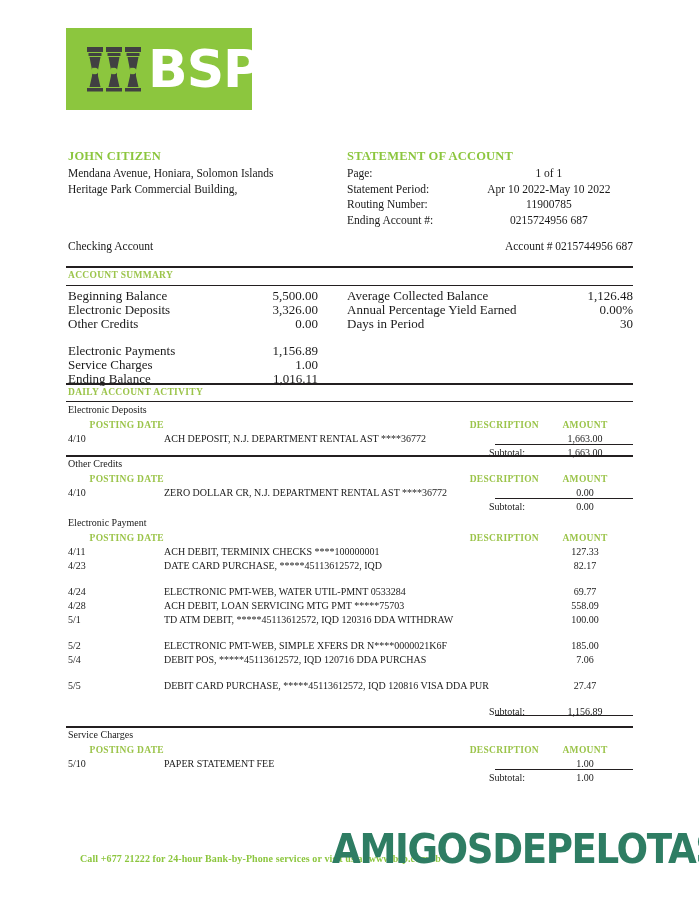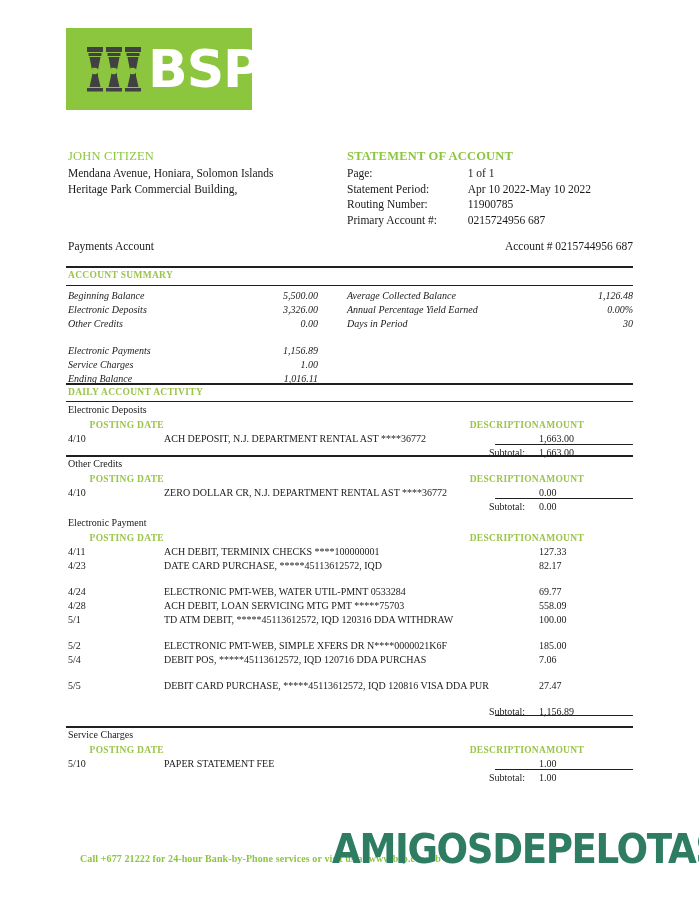--- a/index.html
+++ b/index.html
@@ -47,21 +47,21 @@
     line-height: 48px;
     color: #ffffff;
     letter-spacing: -1px;
     margin-left: 2px;
   }
 
   .cust-name {
     position: absolute;
     left: 68px; top: 149px;
     font-size: 12.5px;
-    font-weight: normal;
+    font-weight: bold;
     color: #8CC63E;
     letter-spacing: .2px;
   }
   .cust-addr {
     position: absolute;
     left: 68px; top: 166px;
     font-size: 11.5px;
     line-height: 15.5px;
     color: #1a1a1a;
     width: 270px;
@@ -76,21 +76,21 @@
     letter-spacing: .2px;
   }
   .info-table {
     position: absolute;
     left: 347px; top: 166px;
     width: 286px;
     font-size: 11.5px;
     border-collapse: collapse;
   }
   .info-table td { padding: 0; line-height: 15.5px; }
-  .info-table td.v { text-align: left; }
+  .info-table td.v { text-align: center; }
 
   .acct-row {
     position: absolute;
     left: 68px; top: 240px;
     width: 565px;
     font-size: 11.5px;
   }
   .acct-row .r { float: right; }
 
   .rule-thick {
@@ -114,21 +114,21 @@
     color: #9BC44A;
     letter-spacing: .3px;
   }
 
   
   .sum {
     position: absolute;
     font-size: 10.5px;
     line-height: 14px;
   }
-  .sum table { border-collapse: collapse; font-size: 10px; font-style: italic; }
+  .sum table { border-collapse: collapse; font-size: 13px; }
   .sum td { padding: 0; line-height: 14px; }
   .sum td.v { text-align: right; }
 
   
   .grp-name {
     position: absolute;
     left: 68px;
     font-size: 10px;
   }
   .act {
@@ -139,21 +139,21 @@
     font-size: 10px;
   }
   .act td, .act th { padding: 0; line-height: 14px; vertical-align: top; }
   .act th {
     text-align: right;
     font-size: 9.5px;
     font-weight: bold;
     color: #9BC44A;
     letter-spacing: .3px;
   }
-  .act th.amt, .act td.amt { text-align: left; }
+  .act th.amt, .act td.amt { text-align: center; }
   .act td.date { width: 96px; }
   .act td.amt, .act th.amt { width: 92px; }
   .act td.sublabel {
     text-align: right;
     padding-right: 14px;
   }
   .act tr.spacer td { line-height: 12px; font-size: 0; }
   .sub-underline {
     position: absolute;
     border-top: 1px solid #231f20;
@@ -237,29 +237,29 @@
     </tr>
     <tr>
       <td>Statement Period:</td>
       <td class="v">Apr 10 2022-May 10 2022</td>
     </tr>
     <tr>
       <td>Routing Number:</td>
       <td class="v">11900785</td>
     </tr>
     <tr>
-      <td>Primary Account #:</td>
+      <td>Ending Account #:</td>
       <td class="v">0215724956 687</td>
     </tr>
   </tbody>
     </table>
 
   <div class="acct-row">
     <span class="r">Account # 0215744956 687</span>
-    <span>Payments Account</span>
+    <span>Checking Account</span>
   </div>
 
   <div class="rule-thick" style="top:266px;"></div>
   <div class="sec-label" style="top:270px;">ACCOUNT SUMMARY</div>
   <div class="rule-thin" style="top:285px;"></div>
 
   <div class="sum" style="left:68px; top:289px; width:250px;">
     <table style="width:250px;">
       <tbody>
           <tr>

